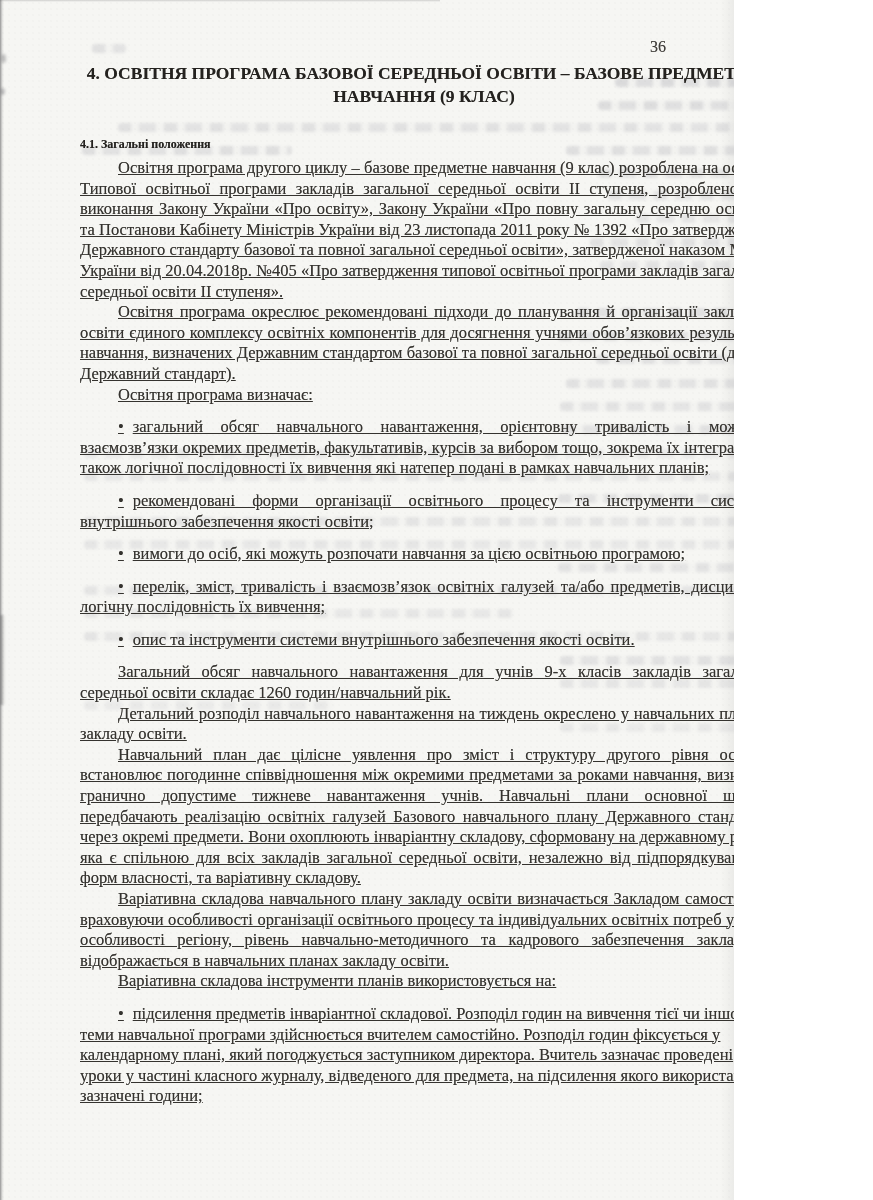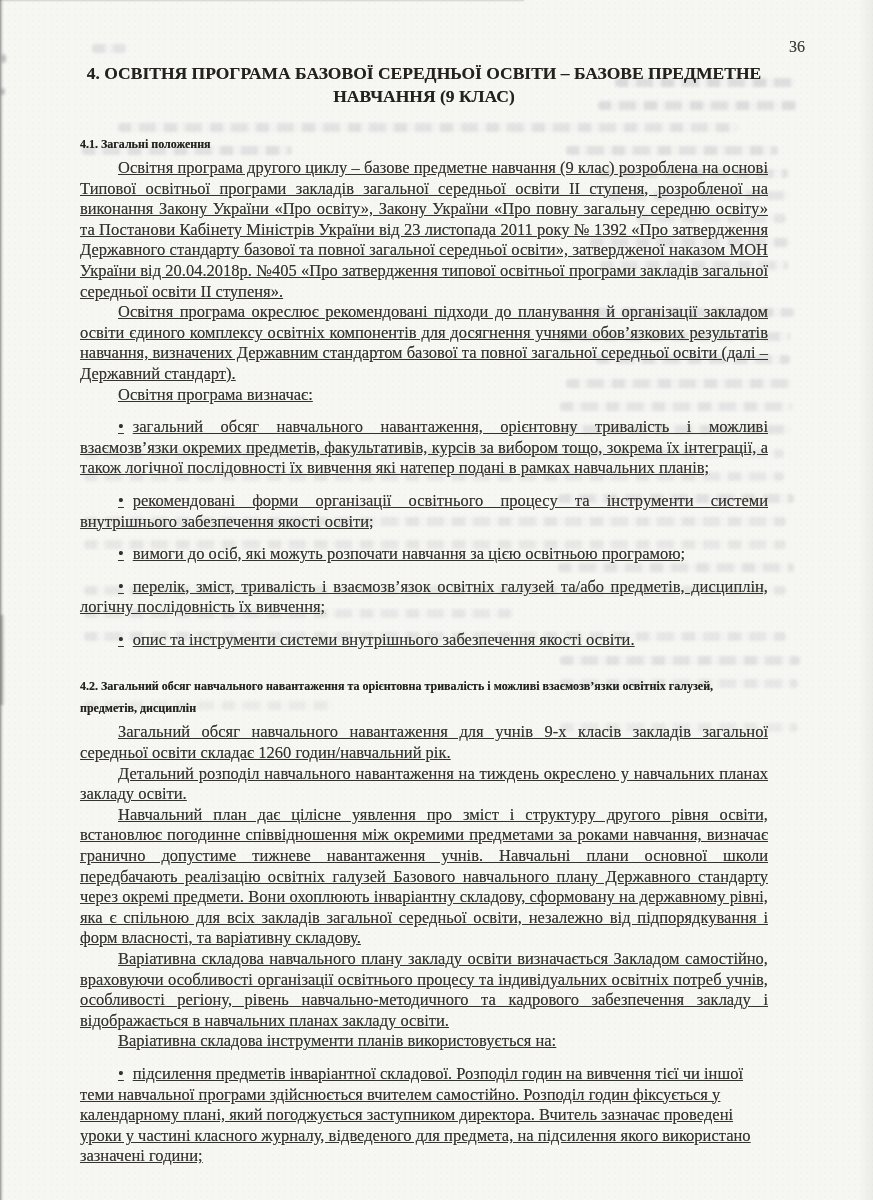--- a/index.html
+++ b/index.html
@@ -3,21 +3,21 @@
 <meta charset="utf-8">
 <style>
   html, body {
     margin: 0;
     padding: 0;
     background: #ffffff;
     font-family: "Liberation Serif", serif;
   }
   .scan {
     position: relative;
-    width: 873px;
+    width: 734px;
     height: 1200px;
     background-color: #f6f6f3;
     background-image: radial-gradient(rgba(40,40,40,0.015) 1px, transparent 1px);
     background-size: 6px 6px;
     overflow: hidden;
     color: #35332f;
   }
   
   .edge-left {
     position: absolute; left: 0; top: 0; width: 4px; height: 100%;
@@ -150,21 +150,20 @@
     <p class="para">Освітня програма другого циклу – базове предметне навчання (9 клас) розроблена на основі Типової освітньої програми закладів загальної середньої освіти ІІ ступеня, розробленої на виконання Закону України «Про освіту», Закону України «Про повну загальну середню освіту» та Постанови Кабінету Міністрів України від 23 листопада 2011 року № 1392 «Про затвердження Державного стандарту базової та повної загальної середньої освіти», затвердженої наказом МОН України від 20.04.2018р. №405 «Про затвердження типової освітньої програми закладів загальної середньої освіти ІІ ступеня».</p>
     <p class="para">Освітня програма окреслює рекомендовані підходи до планування й організації закладом освіти єдиного комплексу освітніх компонентів для досягнення учнями обов’язкових результатів навчання, визначених Державним стандартом базової та повної загальної середньої освіти (далі – Державний стандарт).</p>
     <p class="para">Освітня програма визначає:</p>
 
     <p class="para bullet-item"><span class="bullet">•</span><span>загальний обсяг навчального навантаження, орієнтовну тривалість і можливі взаємозв’язки окремих предметів, факультативів, курсів за вибором тощо, зокрема їх інтеграції, а також логічної послідовності їх вивчення які натепер подані в рамках навчальних планів;</span></p>
     <p class="para bullet-item"><span class="bullet">•</span><span>рекомендовані форми організації освітнього процесу та інструменти системи внутрішнього забезпечення якості освіти;</span></p>
     <p class="para bullet-item"><span class="bullet">•</span><span>вимоги до осіб, які можуть розпочати навчання за цією освітньою програмою;</span></p>
     <p class="para bullet-item"><span class="bullet">•</span><span>перелік, зміст, тривалість і взаємозв’язок освітніх галузей та/або предметів, дисциплін, логічну послідовність їх вивчення;</span></p>
     <p class="para bullet-item"><span class="bullet">•</span><span>опис та інструменти системи внутрішнього забезпечення якості освіти.</span></p>
 
-    <p class="section-heading">4.2. Загальний обсяг навчального навантаження та орієнтовна тривалість і можливі взаємозв’язки освітніх галузей, предметів, дисциплін</p>
 
     <p class="para">Загальний обсяг навчального навантаження для учнів 9-х класів закладів загальної середньої освіти складає  1260 годин/навчальний рік.</p>
     <p class="para">Детальний розподіл навчального навантаження на тиждень окреслено у навчальних планах закладу освіти.</p>
     <p class="para">Навчальний план дає цілісне уявлення про зміст і структуру другого рівня освіти, встановлює погодинне співвідношення між окремими предметами за роками навчання, визначає гранично допустиме тижневе навантаження учнів. Навчальні плани основної школи передбачають реалізацію освітніх галузей Базового навчального плану Державного стандарту через окремі предмети. Вони охоплюють інваріантну складову, сформовану на державному рівні, яка є спільною для всіх закладів загальної середньої освіти, незалежно від підпорядкування і форм власності, та варіативну складову.</p>
     <p class="para">Варіативна складова навчального плану закладу освіти визначається Закладом самостійно, враховуючи особливості організації освітнього процесу та індивідуальних освітніх потреб учнів, особливості регіону, рівень навчально-методичного та кадрового забезпечення закладу і відображається в навчальних планах закладу освіти.</p>
     <p class="para">Варіативна складова інструменти планів використовується на:</p>
 
     <p class="para bullet-item ragged"><span class="bullet">•</span><span>підсилення предметів інваріантної складової. Розподіл годин на вивчення тієї чи іншої теми навчальної програми здійснюється вчителем самостійно. Розподіл годин фіксується у календарному плані, який погоджується заступником директора. Вчитель зазначає проведені уроки у частині класного журналу, відведеного для предмета, на підсилення якого використано зазначені години;</span></p>
 
   </div>

